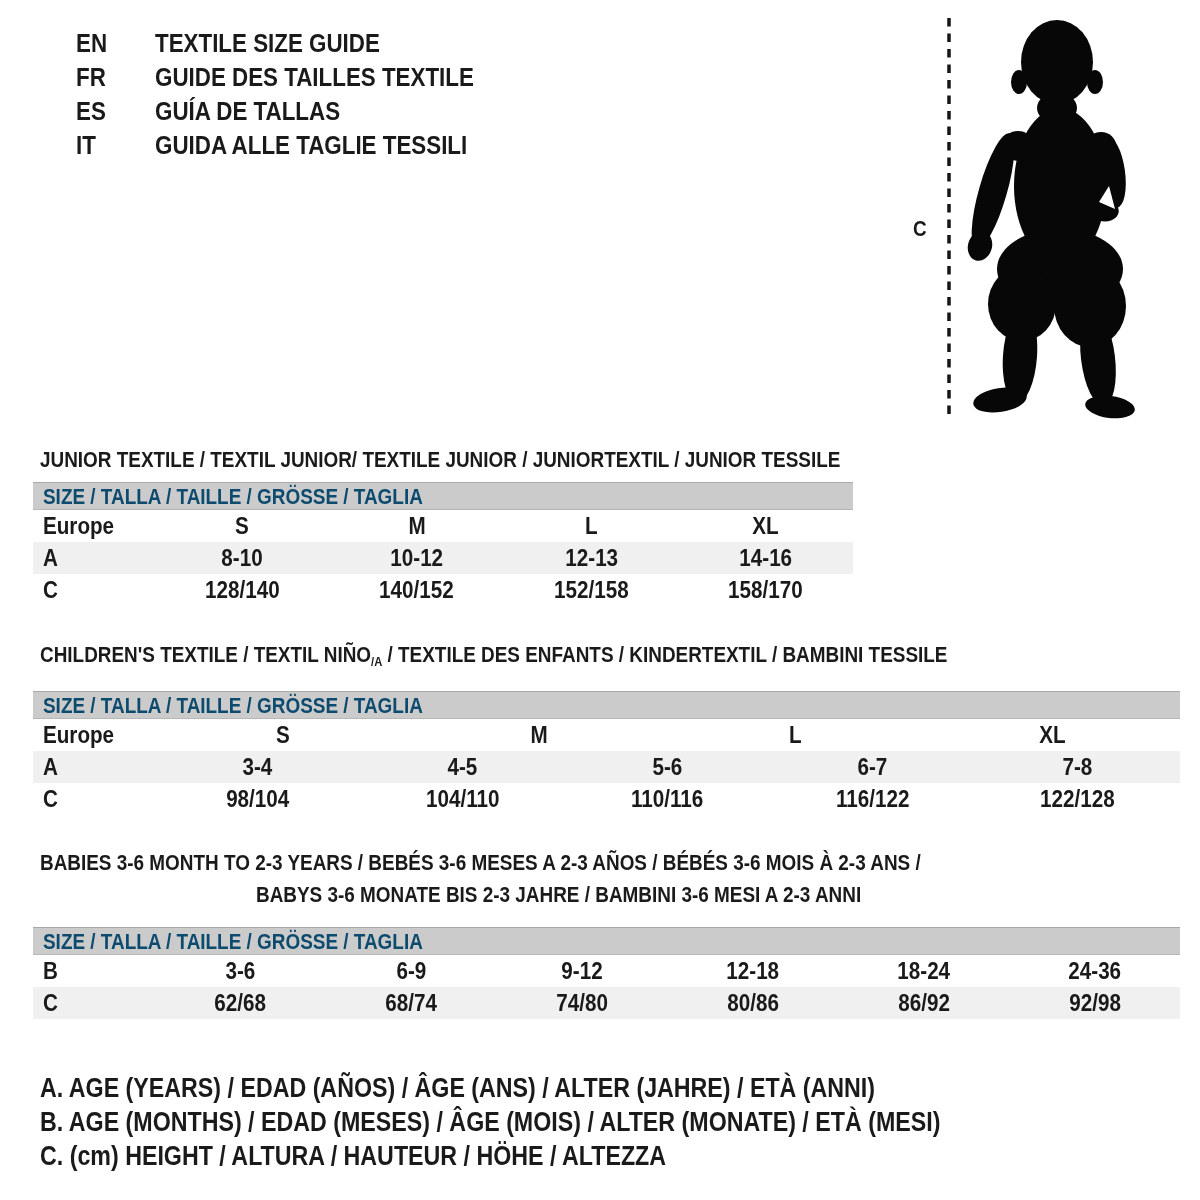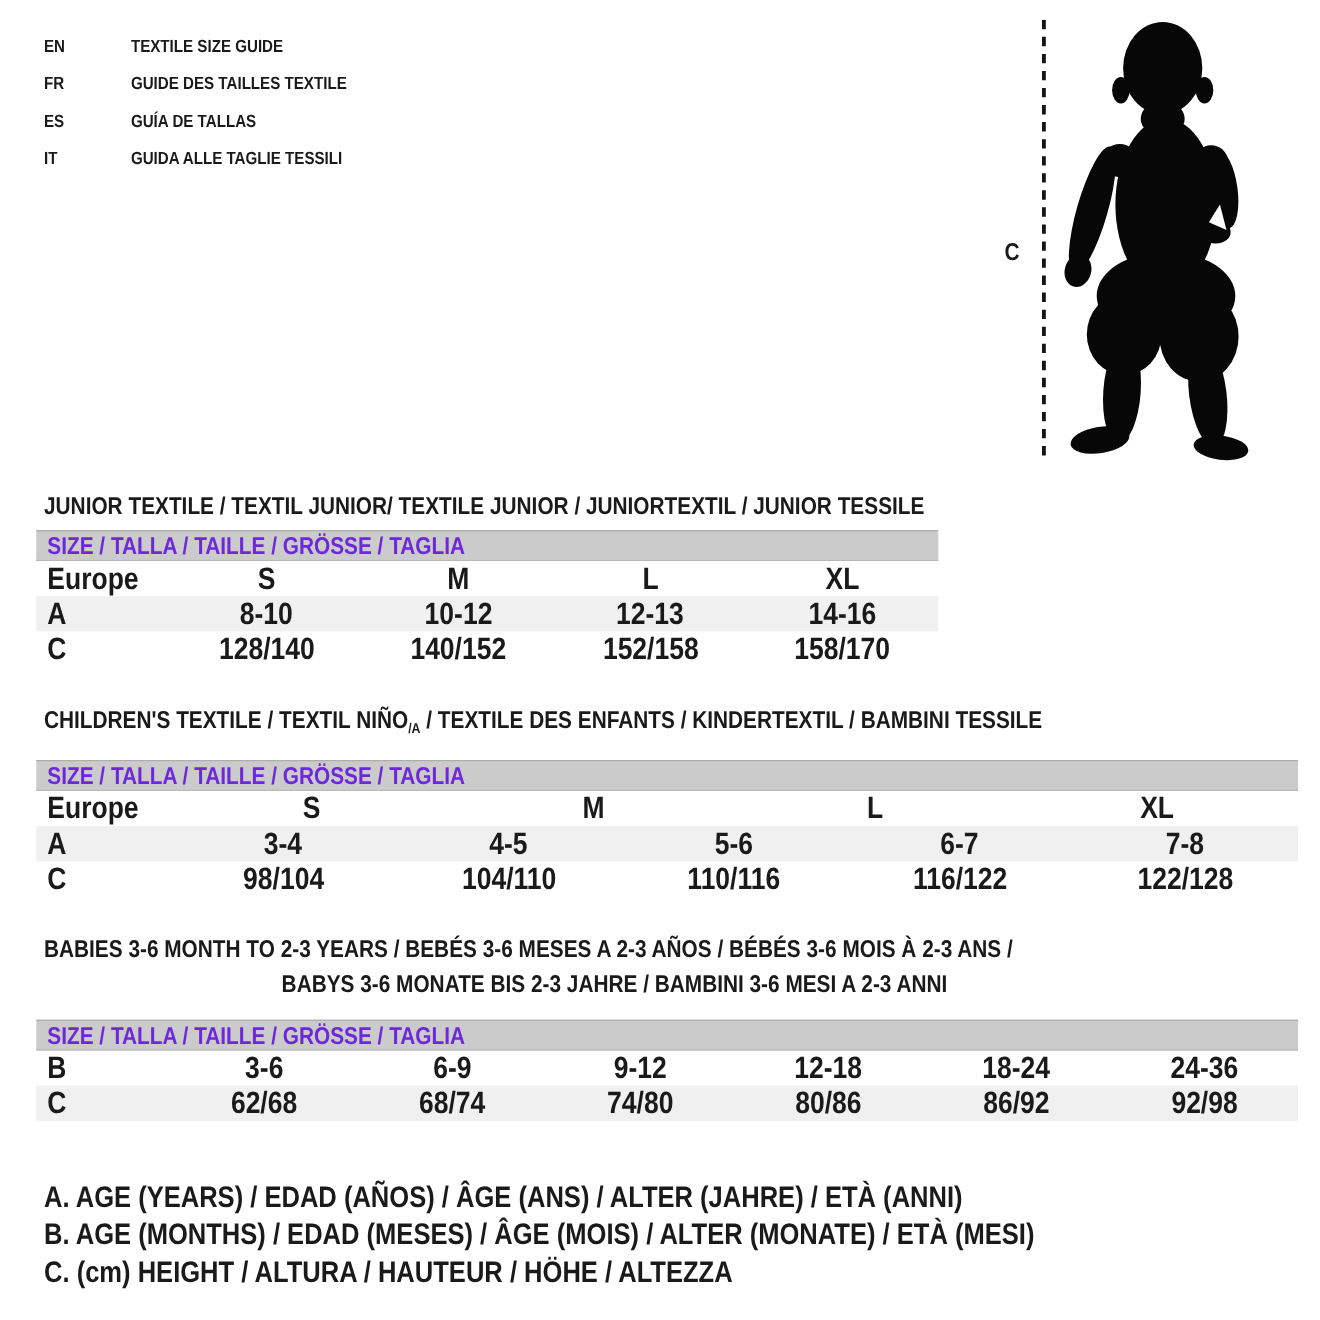--- a/index.html
+++ b/index.html
@@ -6,21 +6,21 @@
   .page {
     position:relative; width:1200px; height:1200px; background:#ffffff;
     font-family:"Liberation Sans", sans-serif; color:#1a1a1a; overflow:hidden;
   }
   
   .cx { display:inline-block; transform:scaleX(0.86); transform-origin:50% 50%; white-space:nowrap; }
   .ol { transform-origin:0 50%; }
 
   
   .lang-list { position:absolute; left:40px; top:26px; }
-  .lang-row { display:flex; height:34px; line-height:34px; font-weight:bold; font-size:16px; }
+  .lang-row { display:flex; height:34px; line-height:34px; font-weight:bold; font-size:26px;margin-left:36px; }
   .lang-code { width:79px; }
 
   
   .dash-line { position:absolute; left:946px; top:18px; }
   .c-marker { position:absolute; left:912px; top:216px; font-size:22px; font-weight:bold; }
   .toddler { position:absolute; left:960px; top:16px; }
 
   
   .sec-heading { position:absolute; left:40px; font-size:22px; font-weight:bold; line-height:24px; }
   .h-junior   { top:448px; }
@@ -30,23 +30,23 @@
   .subA { font-size:13px; position:relative; top:4px; }
 
   .tbl { position:absolute; left:33px; }
   .t-junior   { top:482px; width:820px; }
   .t-children { top:691px; width:1147px; }
   .t-babies   { top:927px; width:1147px; }
 
   .tbl-bar {
     height:28px; line-height:27px; background:#cbcbcb;
     border-top:1px solid #a9a9a9; border-bottom:1px solid #b7b7b7;
-    padding-left:10px; font-size:22px; font-weight:bold; box-sizing:border-box; color:#6d28d9;
+    padding-left:10px; font-size:22px; font-weight:bold; box-sizing:border-box; color:#0c4a6e;
   }
-  .tbl-row { display:flex; height:32px; line-height:32px; font-size:28px; font-weight:bold; }
+  .tbl-row { display:flex; height:32px; line-height:32px; font-size:24px; font-weight:bold; }
   .tbl-row.shaded { background:#f0f0f0; }
   .lbl { width:122px; padding-left:10px; box-sizing:border-box; }
   .cell { flex:1; text-align:center; }
 
   
   .legend { position:absolute; left:40px; top:1071px; }
   .legend-line { font-size:27px; font-weight:bold; line-height:34px; }
 </style>
 </head>
 <body>

